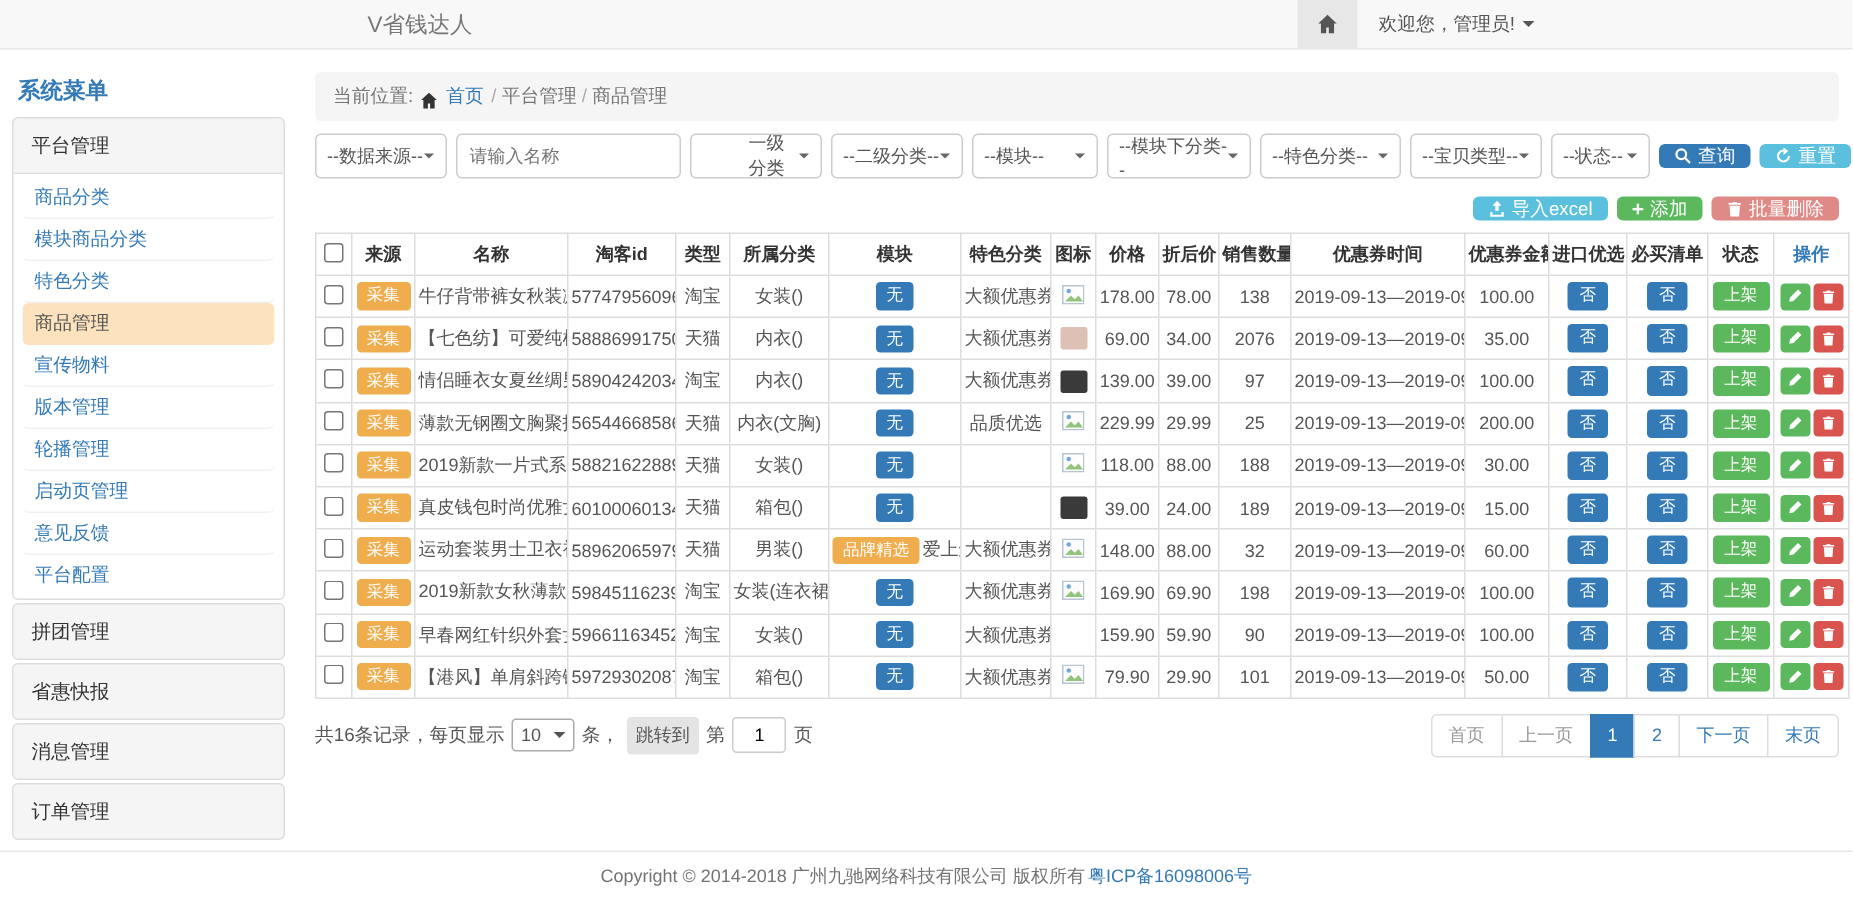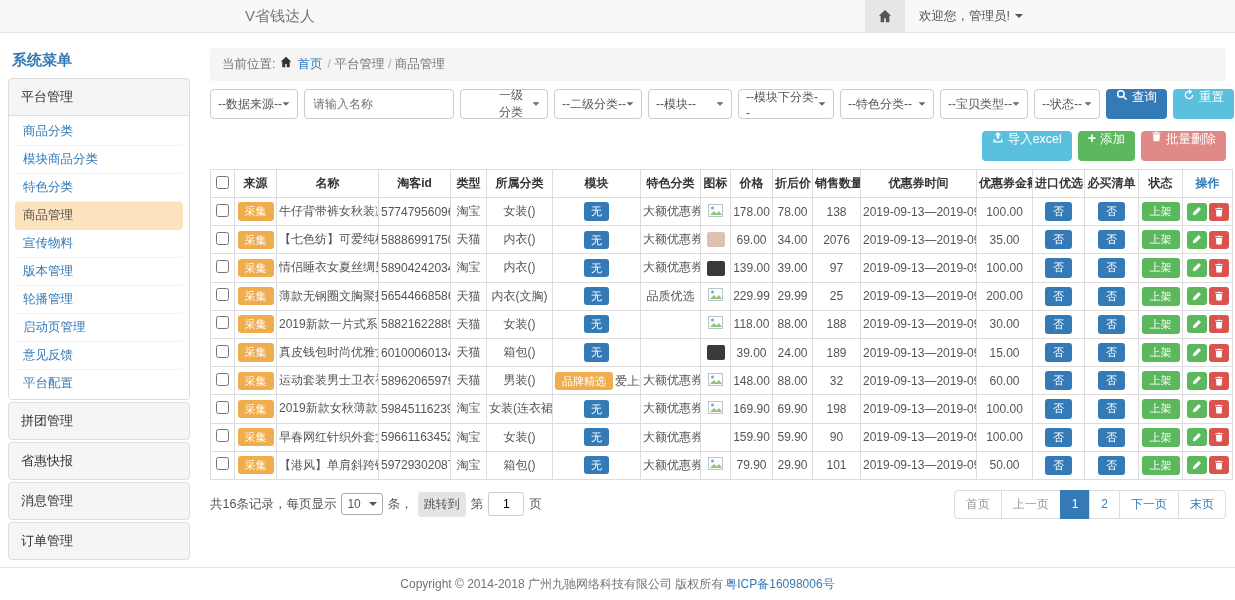--- a/index.html
+++ b/index.html
@@ -19,30 +19,30 @@
   .sidebar-title { color:#337ab7; font-size:15px; font-weight:bold; padding:10px 4px 8px; }
   .panel { border:1px solid #ddd; border-radius:4px; margin-bottom:2px; background:#f5f5f5; overflow:hidden; }
   .panel-head { padding:9px 12px; font-size:13px; color:#333; cursor:pointer; }
   .panel-body { background:#fff; border-top:1px solid #ddd; padding:2px 6px; }
   .sub-item { padding:5px 8px; font-size:12.5px; color:#337ab7; border-bottom:1px solid #f0f0f0; cursor:pointer; border-radius:4px; }
   .sub-item:last-child { border-bottom:none; }
   .sub-item.active { background:#fce3bd; color:#555; border-bottom-color:transparent; }
 
   
   .main { position:absolute; left:210px; top:48px; width:1016px; }
-  .breadcrumb { background:#f5f5f5; border-radius:4px; padding:8px 12px; font-size:12.5px; color:#555; margin-bottom:8px; display:flex; align-items:flex-start; gap:5px; }
+  .breadcrumb { background:#f5f5f5; border-radius:4px; padding:8px 12px; font-size:12.5px; color:#555; margin-bottom:8px; display:flex; align-items:flex-end; gap:5px; }
   .breadcrumb .bc-link { color:#337ab7; cursor:pointer; }
   .breadcrumb .bc-sep { color:#aaa; }
   .breadcrumb .bc-plain { color:#777; }
 
   .filters { display:flex; gap:6px; align-items:center; }
   .sel { height:30px; border:1px solid #ccc; border-radius:4px; background:#fff; display:flex; align-items:center; justify-content:space-between; padding:0 7px; font-size:12px; color:#555; cursor:pointer; flex:0 0 auto; }
   .sel .caret-down { border-top-color:#666; transform:scale(.85); }
   .name-input { height:30px; border:1px solid #ccc; border-radius:4px; padding:0 8px; width:150px; font-size:12px; color:#555; }
-  .btn { height:30px; border-radius:4px; border:none; color:#fff; font-size:12.5px; padding:0 10px; display:inline-flex; align-items:flex-start; gap:4px; cursor:pointer; white-space:nowrap; }
+  .btn { height:16px; border-radius:4px; border:none; color:#fff; font-size:12.5px; padding:0 10px; display:inline-flex; align-items:center; gap:4px; cursor:pointer; white-space:nowrap; }
   .btn-query { background:#337ab7; }
   .btn-reset { background:#5bc0de; }
 
   .toolbar { display:flex; justify-content:flex-end; gap:6px; margin:12px 0 8px; }
   .btn-import { background:#5bc0de; }
   .btn-add { background:#5cb85c; }
   .btn-batch { background:#df8a87; }
   .plus-glyph { font-weight:bold; font-size:14px; line-height:1; }
 
   

